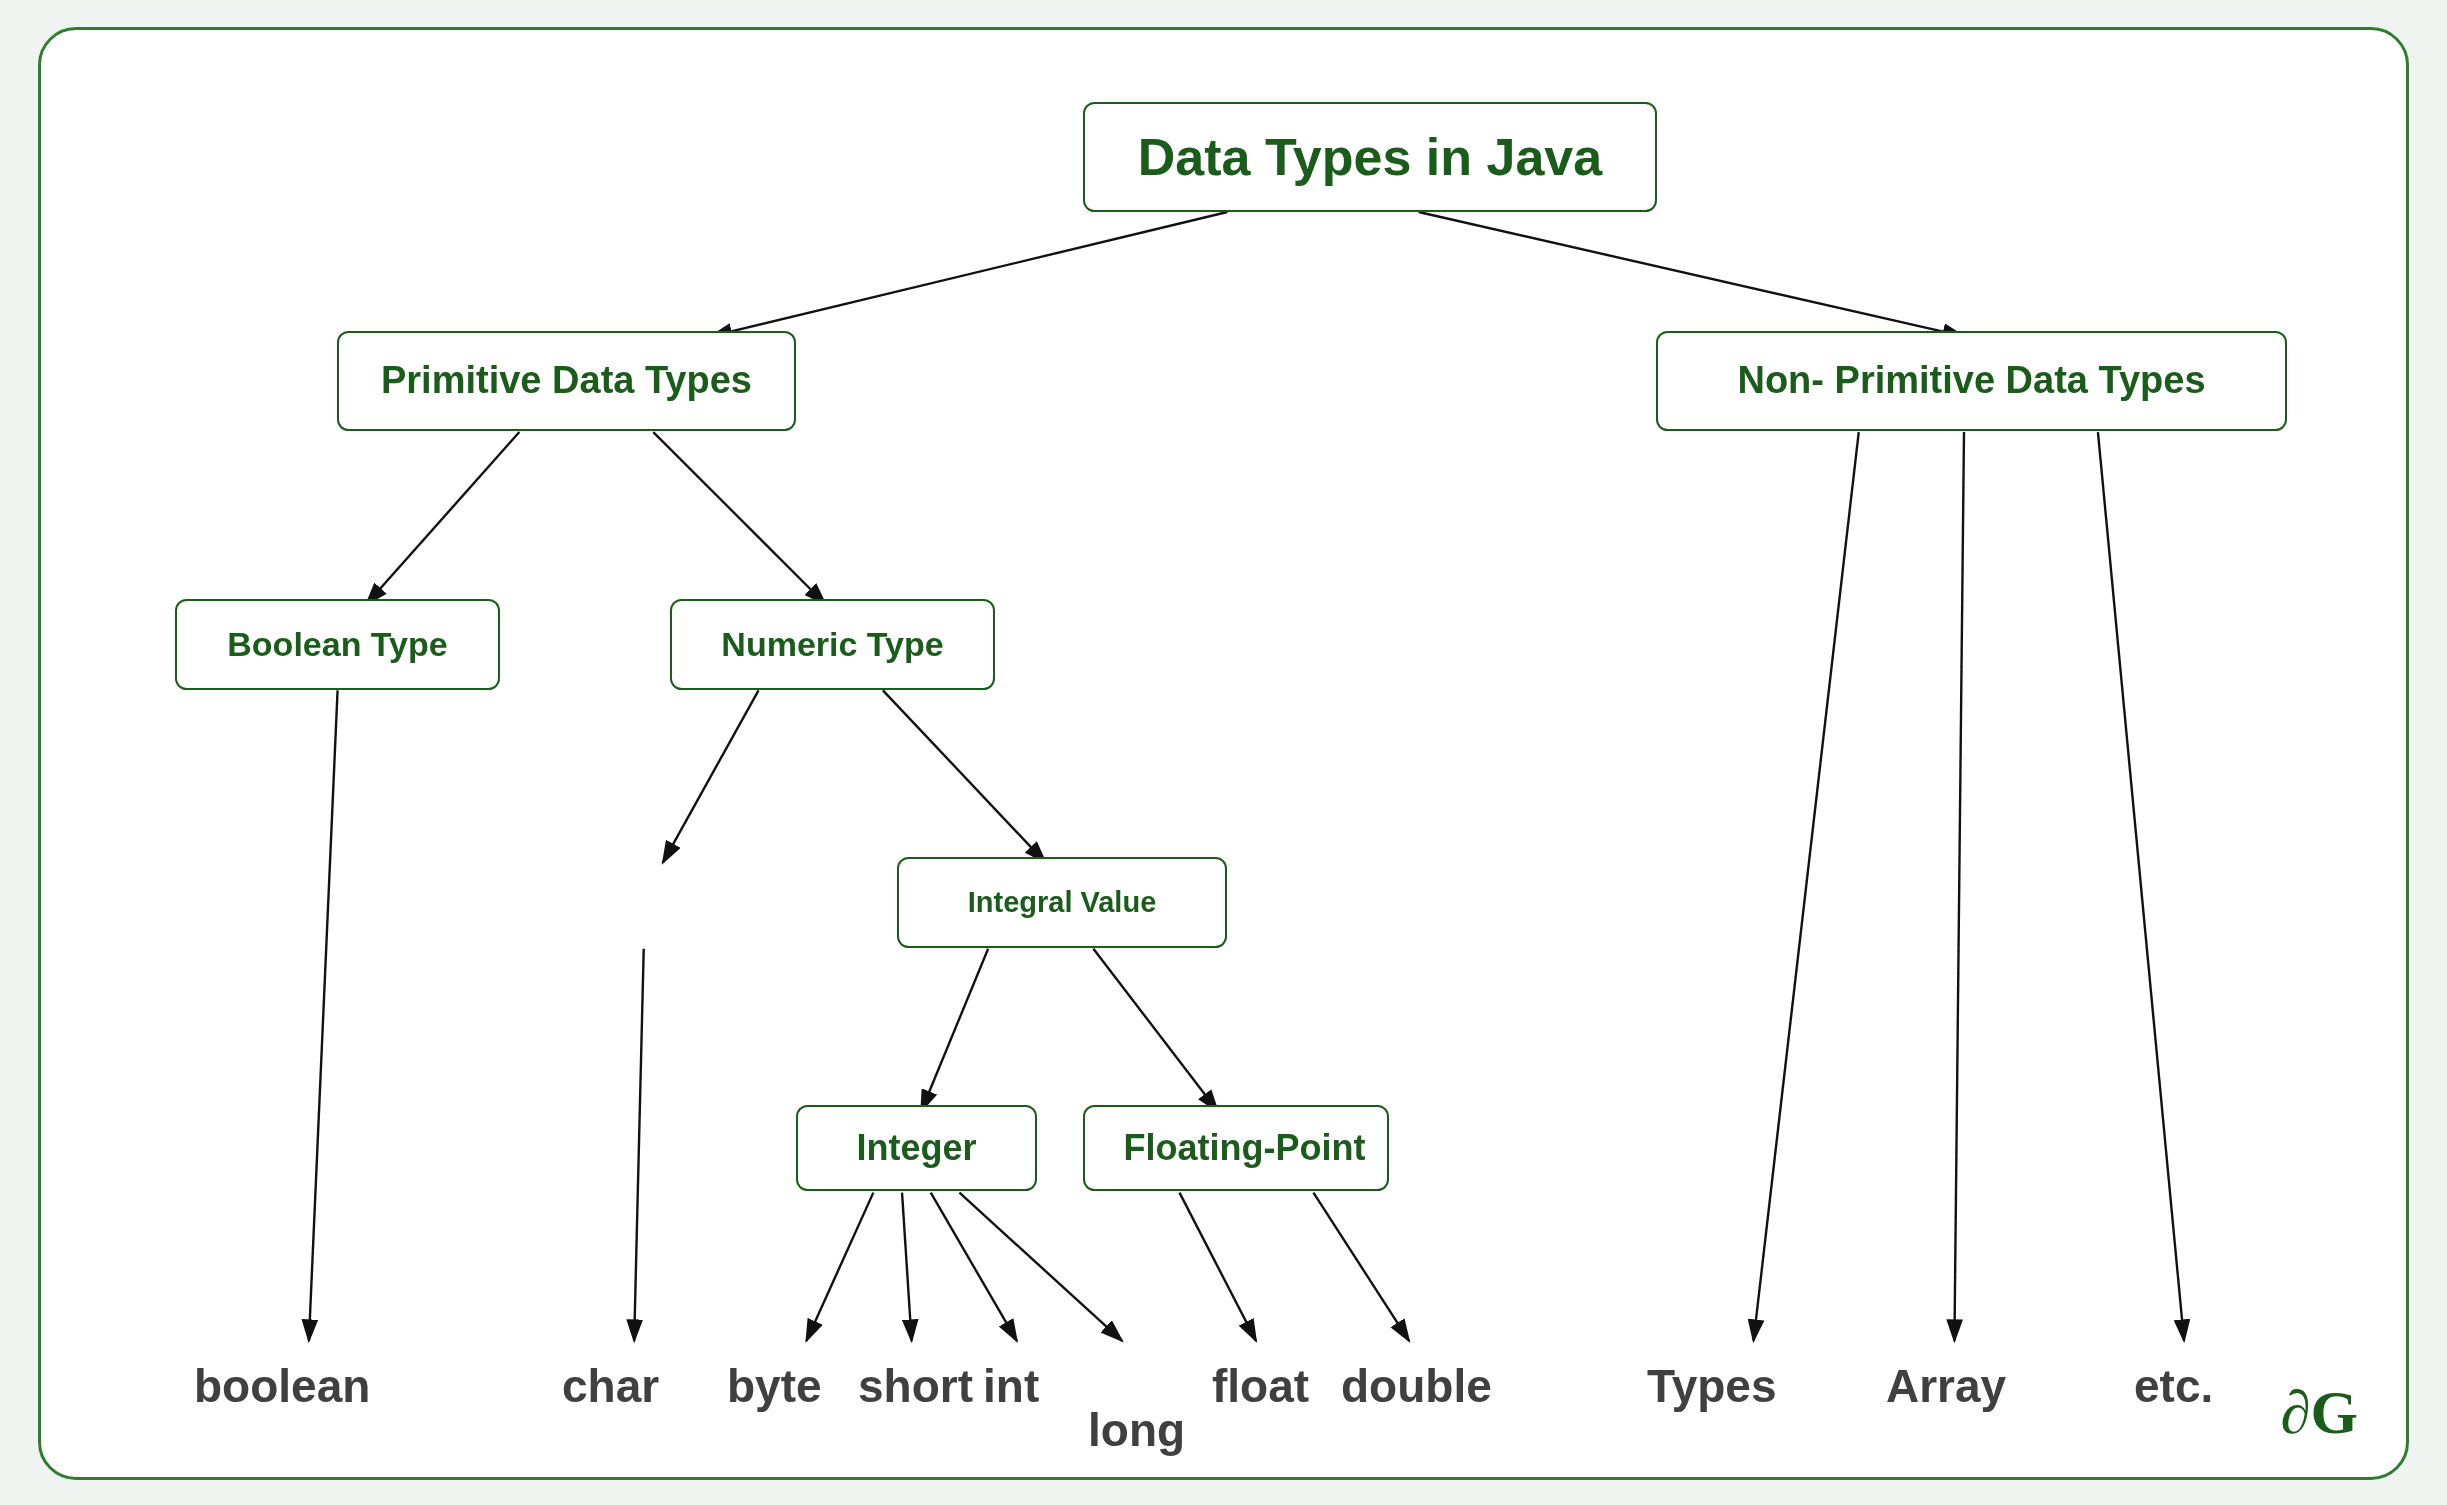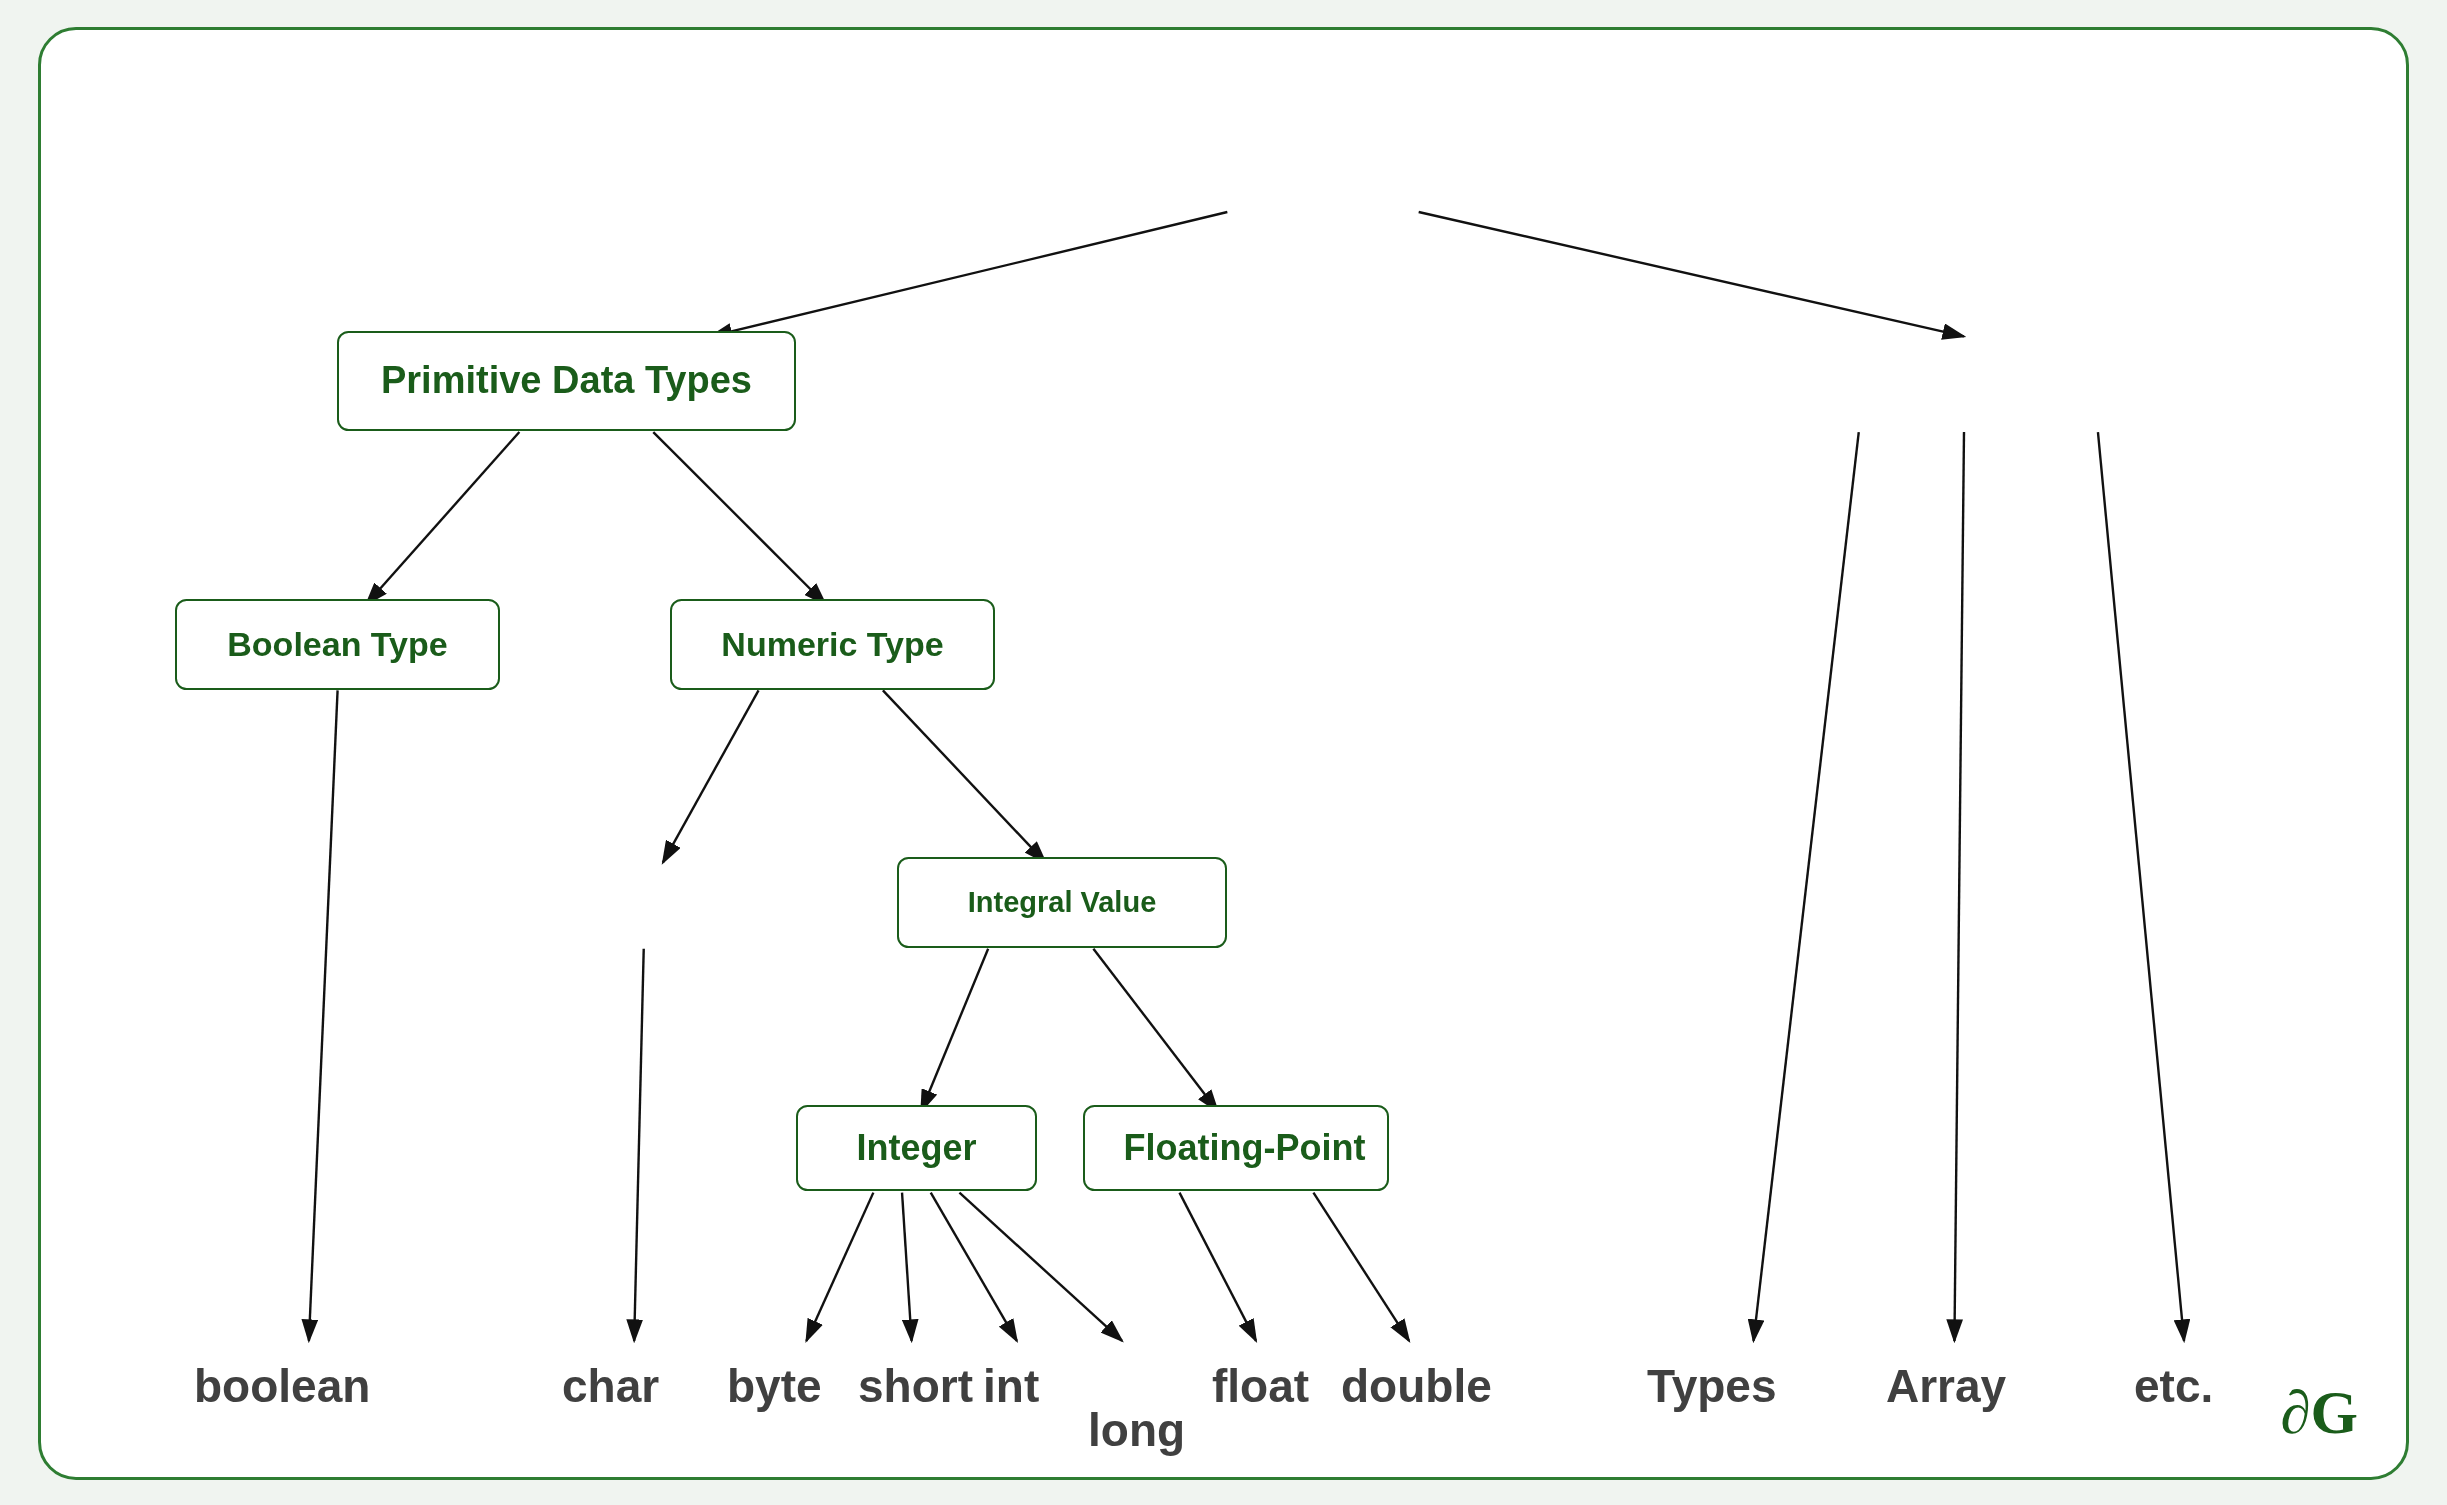--- a/index.html
+++ b/index.html
@@ -110,23 +110,25 @@
 
     <line x1="1330" y1="1215" x2="1430" y2="1370"></line>
 
     <line x1="1900" y1="420" x2="1790" y2="1370"></line>
 
     <line x1="2010" y1="420" x2="2000" y2="1370"></line>
 
     <line x1="2150" y1="420" x2="2240" y2="1370"></line>
   </svg>
 
+  <div class="node" style="left:1042px; top:72px; width:574px; height:110px; font-size:52px;">Data Types in Java</div>
 
   <div class="node" style="left:296px; top:301px; width:459px; height:100px; font-size:38px;">Primitive Data Types</div>
 
+  <div class="node" style="left:1615px; top:301px; width:631px; height:100px; font-size:38px;">Non- Primitive Data Types</div>
 
   <div class="node" style="left:134px; top:569px; width:325px; height:91px; font-size:34px;">Boolean Type</div>
 
   <div class="node" style="left:617px; top:569px; width:325px; height:91px; font-size:34px;margin-left:12px;">Numeric Type</div>
 
 
   <div class="node" style="left:856px; top:827px; width:330px; height:91px; font-size:29px;">Integral Value</div>
 
   <div class="node" style="left:755px; top:1075px; width:241px; height:86px; font-size:36px;text-align:center;">Integer</div>
 

